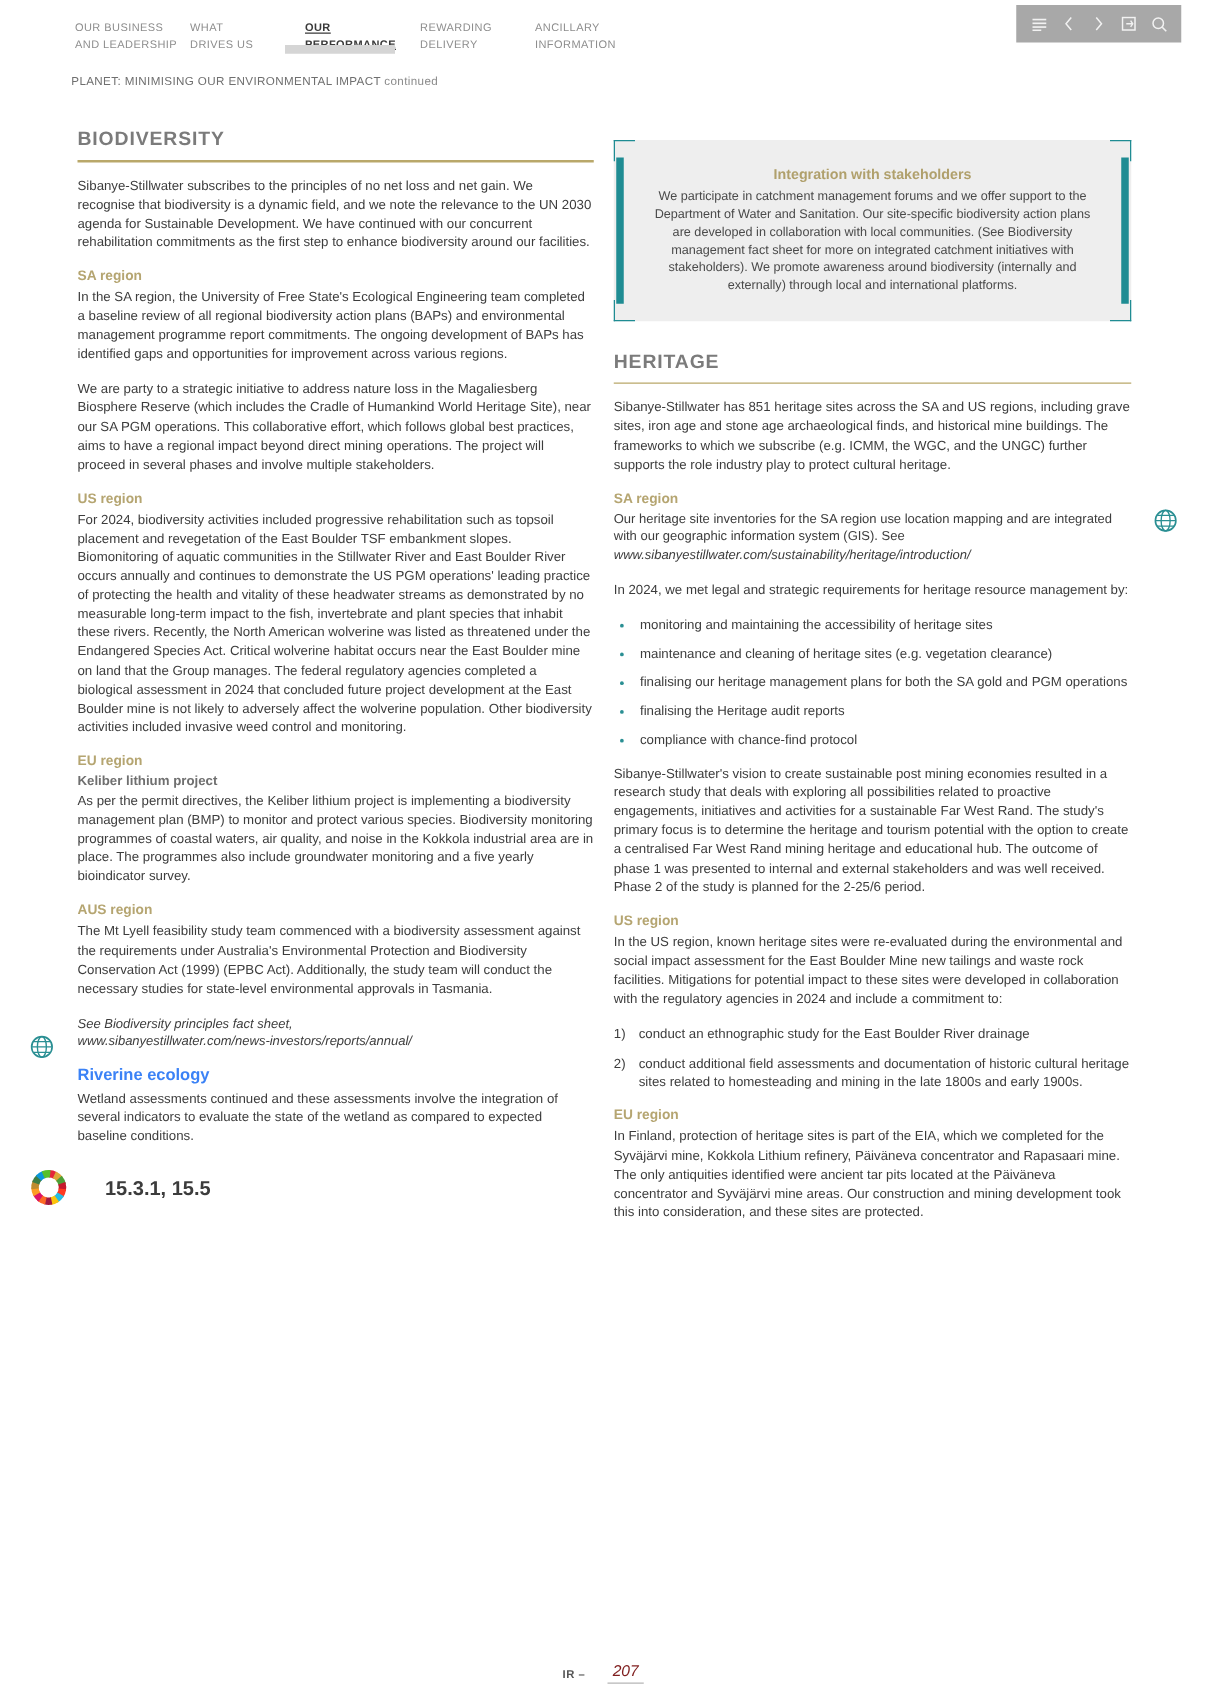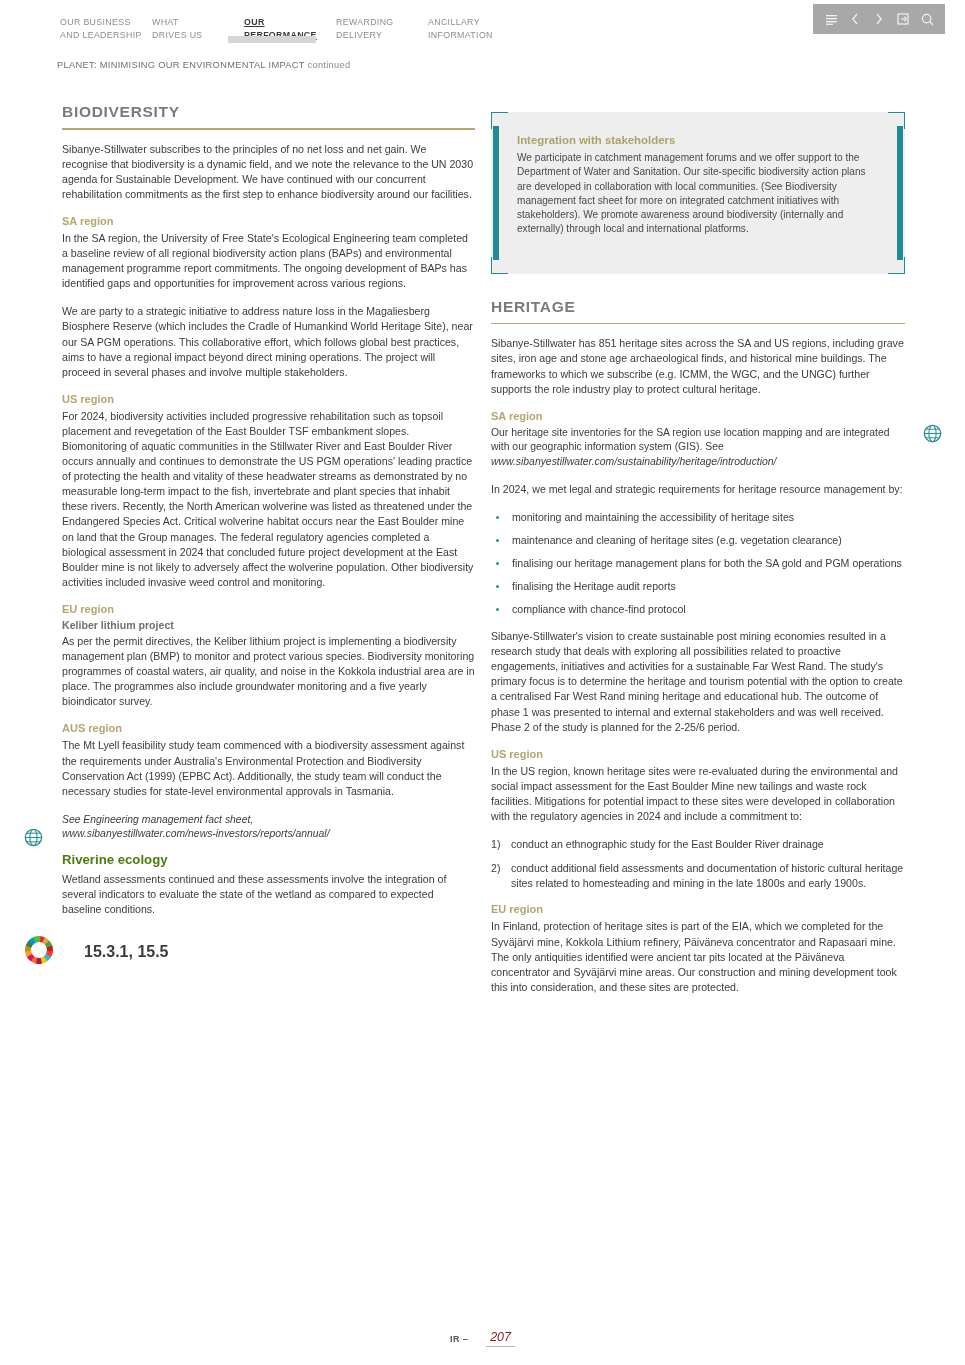--- a/index.html
+++ b/index.html
@@ -132,30 +132,31 @@
   h4.subhead {
     margin: 0 0 3px 0;
     font-size: 10.6px;
     font-weight: bold;
     color: #6f6f6f;
   }
   h3.subsection {
     margin: 10px 0 5px 0;
     font-size: 13.2px;
     font-weight: bold;
-    color: #4d7c0f;
+    color: #3b82f6;
   }
   .ital { font-style: italic; }
 
   
   .callout {
     position: relative;
     background: #eeeeee;
-    padding: 22px 26px 37px 26px;
+    padding: 22px 26px 20px 26px;
     margin-bottom: 24px;
+    text-align: center;
   }
   .callout-title {
     margin: 0 0 5px 0;
     font-size: 11.4px;
     font-weight: bold;
     color: #b0a06c;
   }
   .callout p {
     margin: 0;
     font-size: 10.1px;
@@ -388,21 +389,21 @@
   <div class="ref-block">
     <span class="globe left-gl">
       <svg width="19" height="19" viewBox="0 0 19 19">
         <circle cx="9.5" cy="9.5" r="8.2" fill="none" stroke="#2a8f93" stroke-width="1.3"></circle>
         <ellipse cx="9.5" cy="9.5" rx="3.6" ry="8.2" fill="none" stroke="#2a8f93" stroke-width="1.1"></ellipse>
         <line x1="1.3" y1="9.5" x2="17.7" y2="9.5" stroke="#2a8f93" stroke-width="1.1"></line>
         <line x1="2.9" y1="5.2" x2="16.1" y2="5.2" stroke="#2a8f93" stroke-width="1"></line>
         <line x1="2.9" y1="13.8" x2="16.1" y2="13.8" stroke="#2a8f93" stroke-width="1"></line>
       </svg>
     </span>
-    <p>See Engineering management fact sheet,</p>
+    <p>See Biodiversity principles fact sheet,</p>
     <p>www.sibanyestillwater.com/news-investors/reports/annual/</p>
   </div>
 
   <h3 class="subsection">Riverine ecology</h3>
   <p class="body">Wetland assessments continued and these assessments involve the integration of several indicators to evaluate the state of the wetland as compared to expected baseline conditions.</p>
 
   <div class="sdg-row">
     <span class="sdg-wheel">
       <svg width="30" height="30" viewBox="0 0 30 30">
         <g transform="translate(15,15)">

